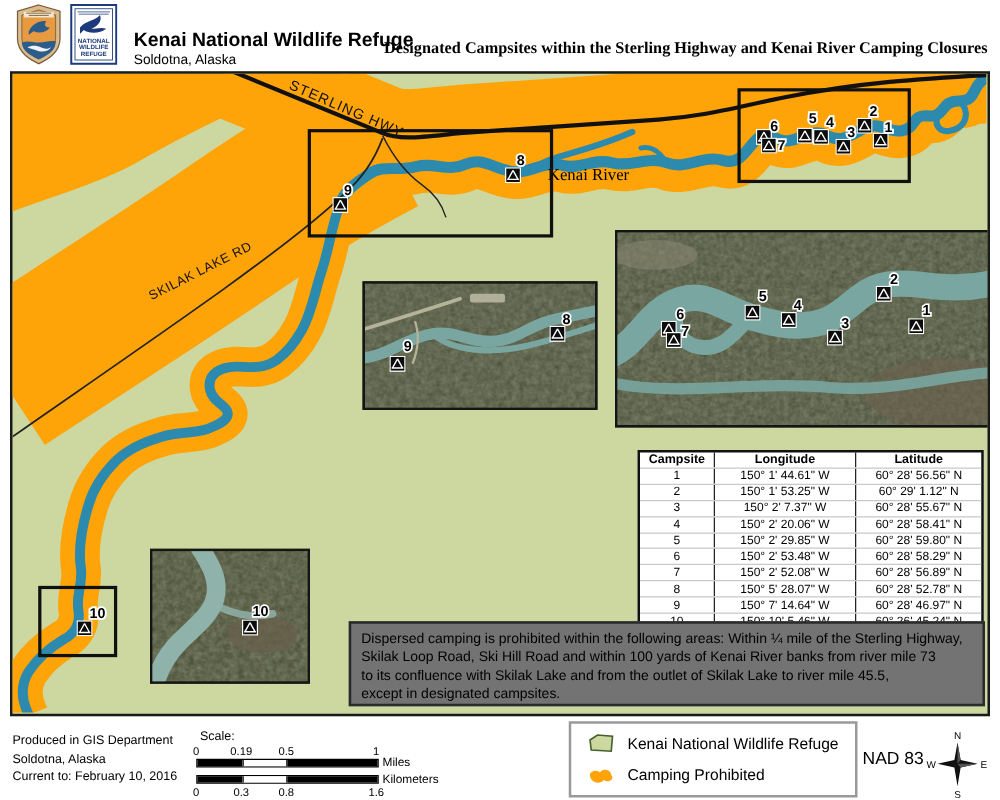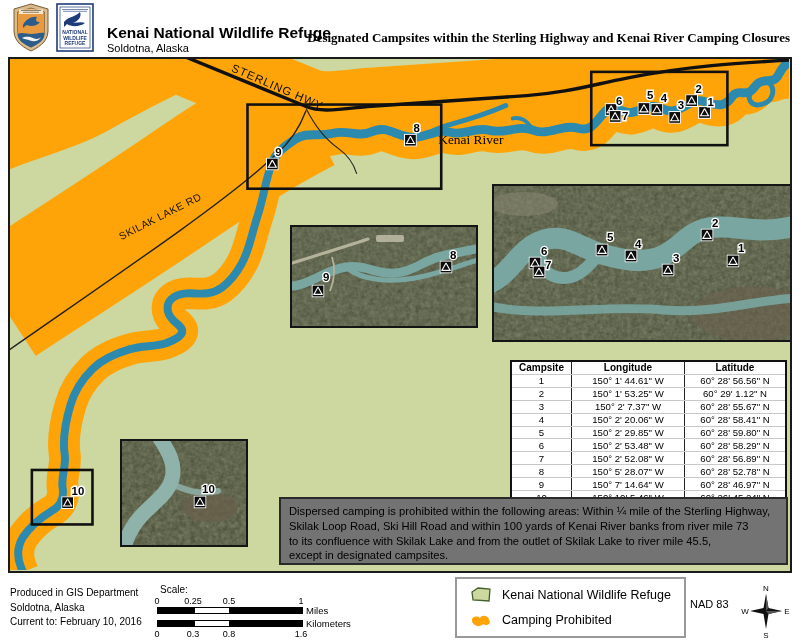--- a/index.html
+++ b/index.html
@@ -47,21 +47,21 @@
   .mi-bar{top:23px;}
   .km-bar{top:36px;}
   .seg-b{background:#000;}
   .seg-w{background:#fff;border-left:1px solid #000;border-right:1px solid #000;box-sizing:border-box;}
   .unit{position:absolute;left:149px;font-size:9.5px;}
   .u-mi{top:21px;}
   .u-km{top:34px;}
 
   .legend{position:absolute;left:455px;top:577px;width:231px;height:61px;background:#fff;border:2px solid #999;box-sizing:border-box;padding:3px 0 3px 12px;display:flex;flex-direction:column;justify-content:space-around;}
   .legend-item{display:flex;align-items:center;gap:9px;font-size:12.5px;}
-  .datum{position:absolute;left:690px;top:598px;font-size:11px;}
+  .datum{position:absolute;left:690px;top:598px;font-size:14px;}
   .compass{position:absolute;left:738px;top:582px;}
 </style>
 </head>
 <body>
 
 <svg width="0" height="0" style="position:absolute" aria-hidden="true">
   <defs>
     <symbol id="tent" viewBox="0 0 14 14">
       <rect x="0.6" y="0.6" width="12.8" height="12.8" fill="#0c0c0c" stroke="#fff" stroke-width="1.1"></rect>
       <path d="M7 2.8 L2.7 10.6 M7 2.8 L11.3 10.6 M1.9 10.6 L12.1 10.6" stroke="#fff" stroke-width="1.2" fill="none"></path>
@@ -302,21 +302,21 @@
 <div class="produced">
   <div>Produced in GIS Department</div>
   <div>Soldotna, Alaska</div>
   <div>Current to: February 10, 2016</div>
 </div>
 
 <div class="scale">
   <div class="scale-label">Scale:</div>
   <div class="tickrow mi-ticks">
     <span class="t" style="left:0">0</span>
-    <span class="t" style="left:36px">0.25</span>
+    <span class="t" style="left:36px">0.19</span>
     <span class="t" style="left:72px">0.5</span>
     <span class="t" style="left:144px">1</span>
   </div>
   <div class="bar mi-bar">
     <div class="seg-b" style="width:36px"></div>
     <div class="seg-w" style="width:36px"></div>
     <div class="seg-b" style="width:72px"></div>
   </div>
   <div class="unit u-mi">Miles</div>
   <div class="bar km-bar">

